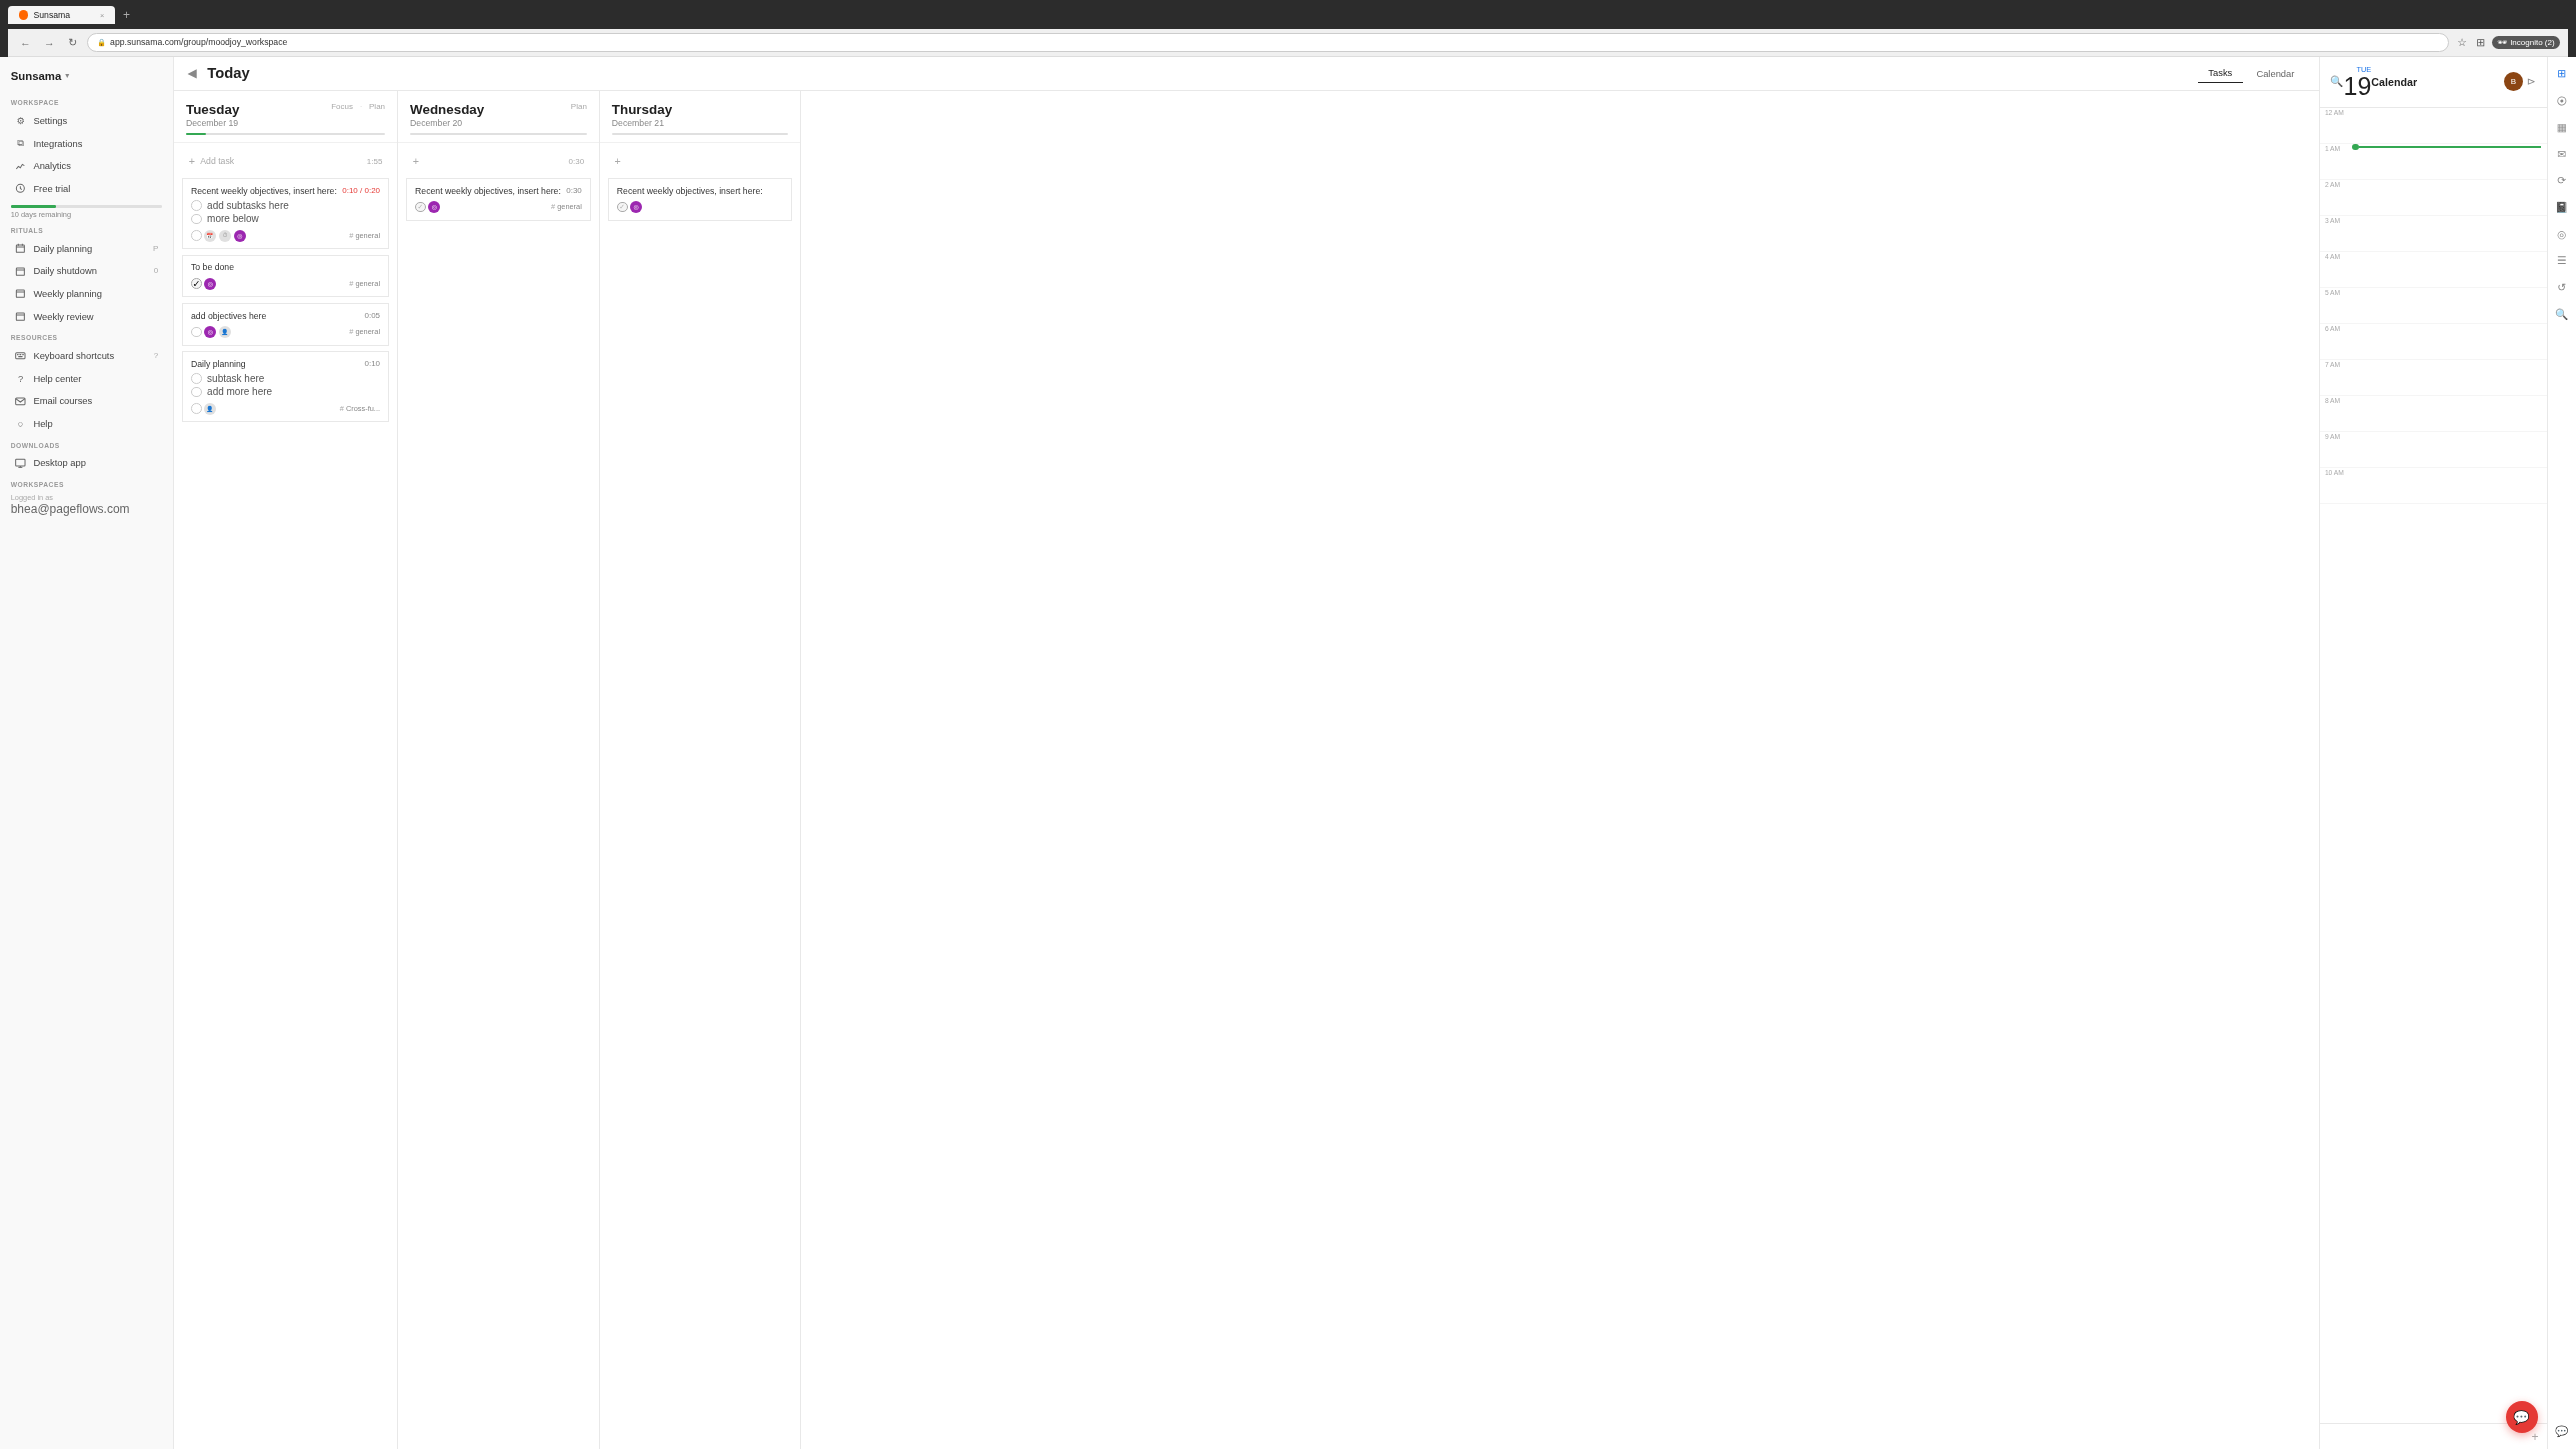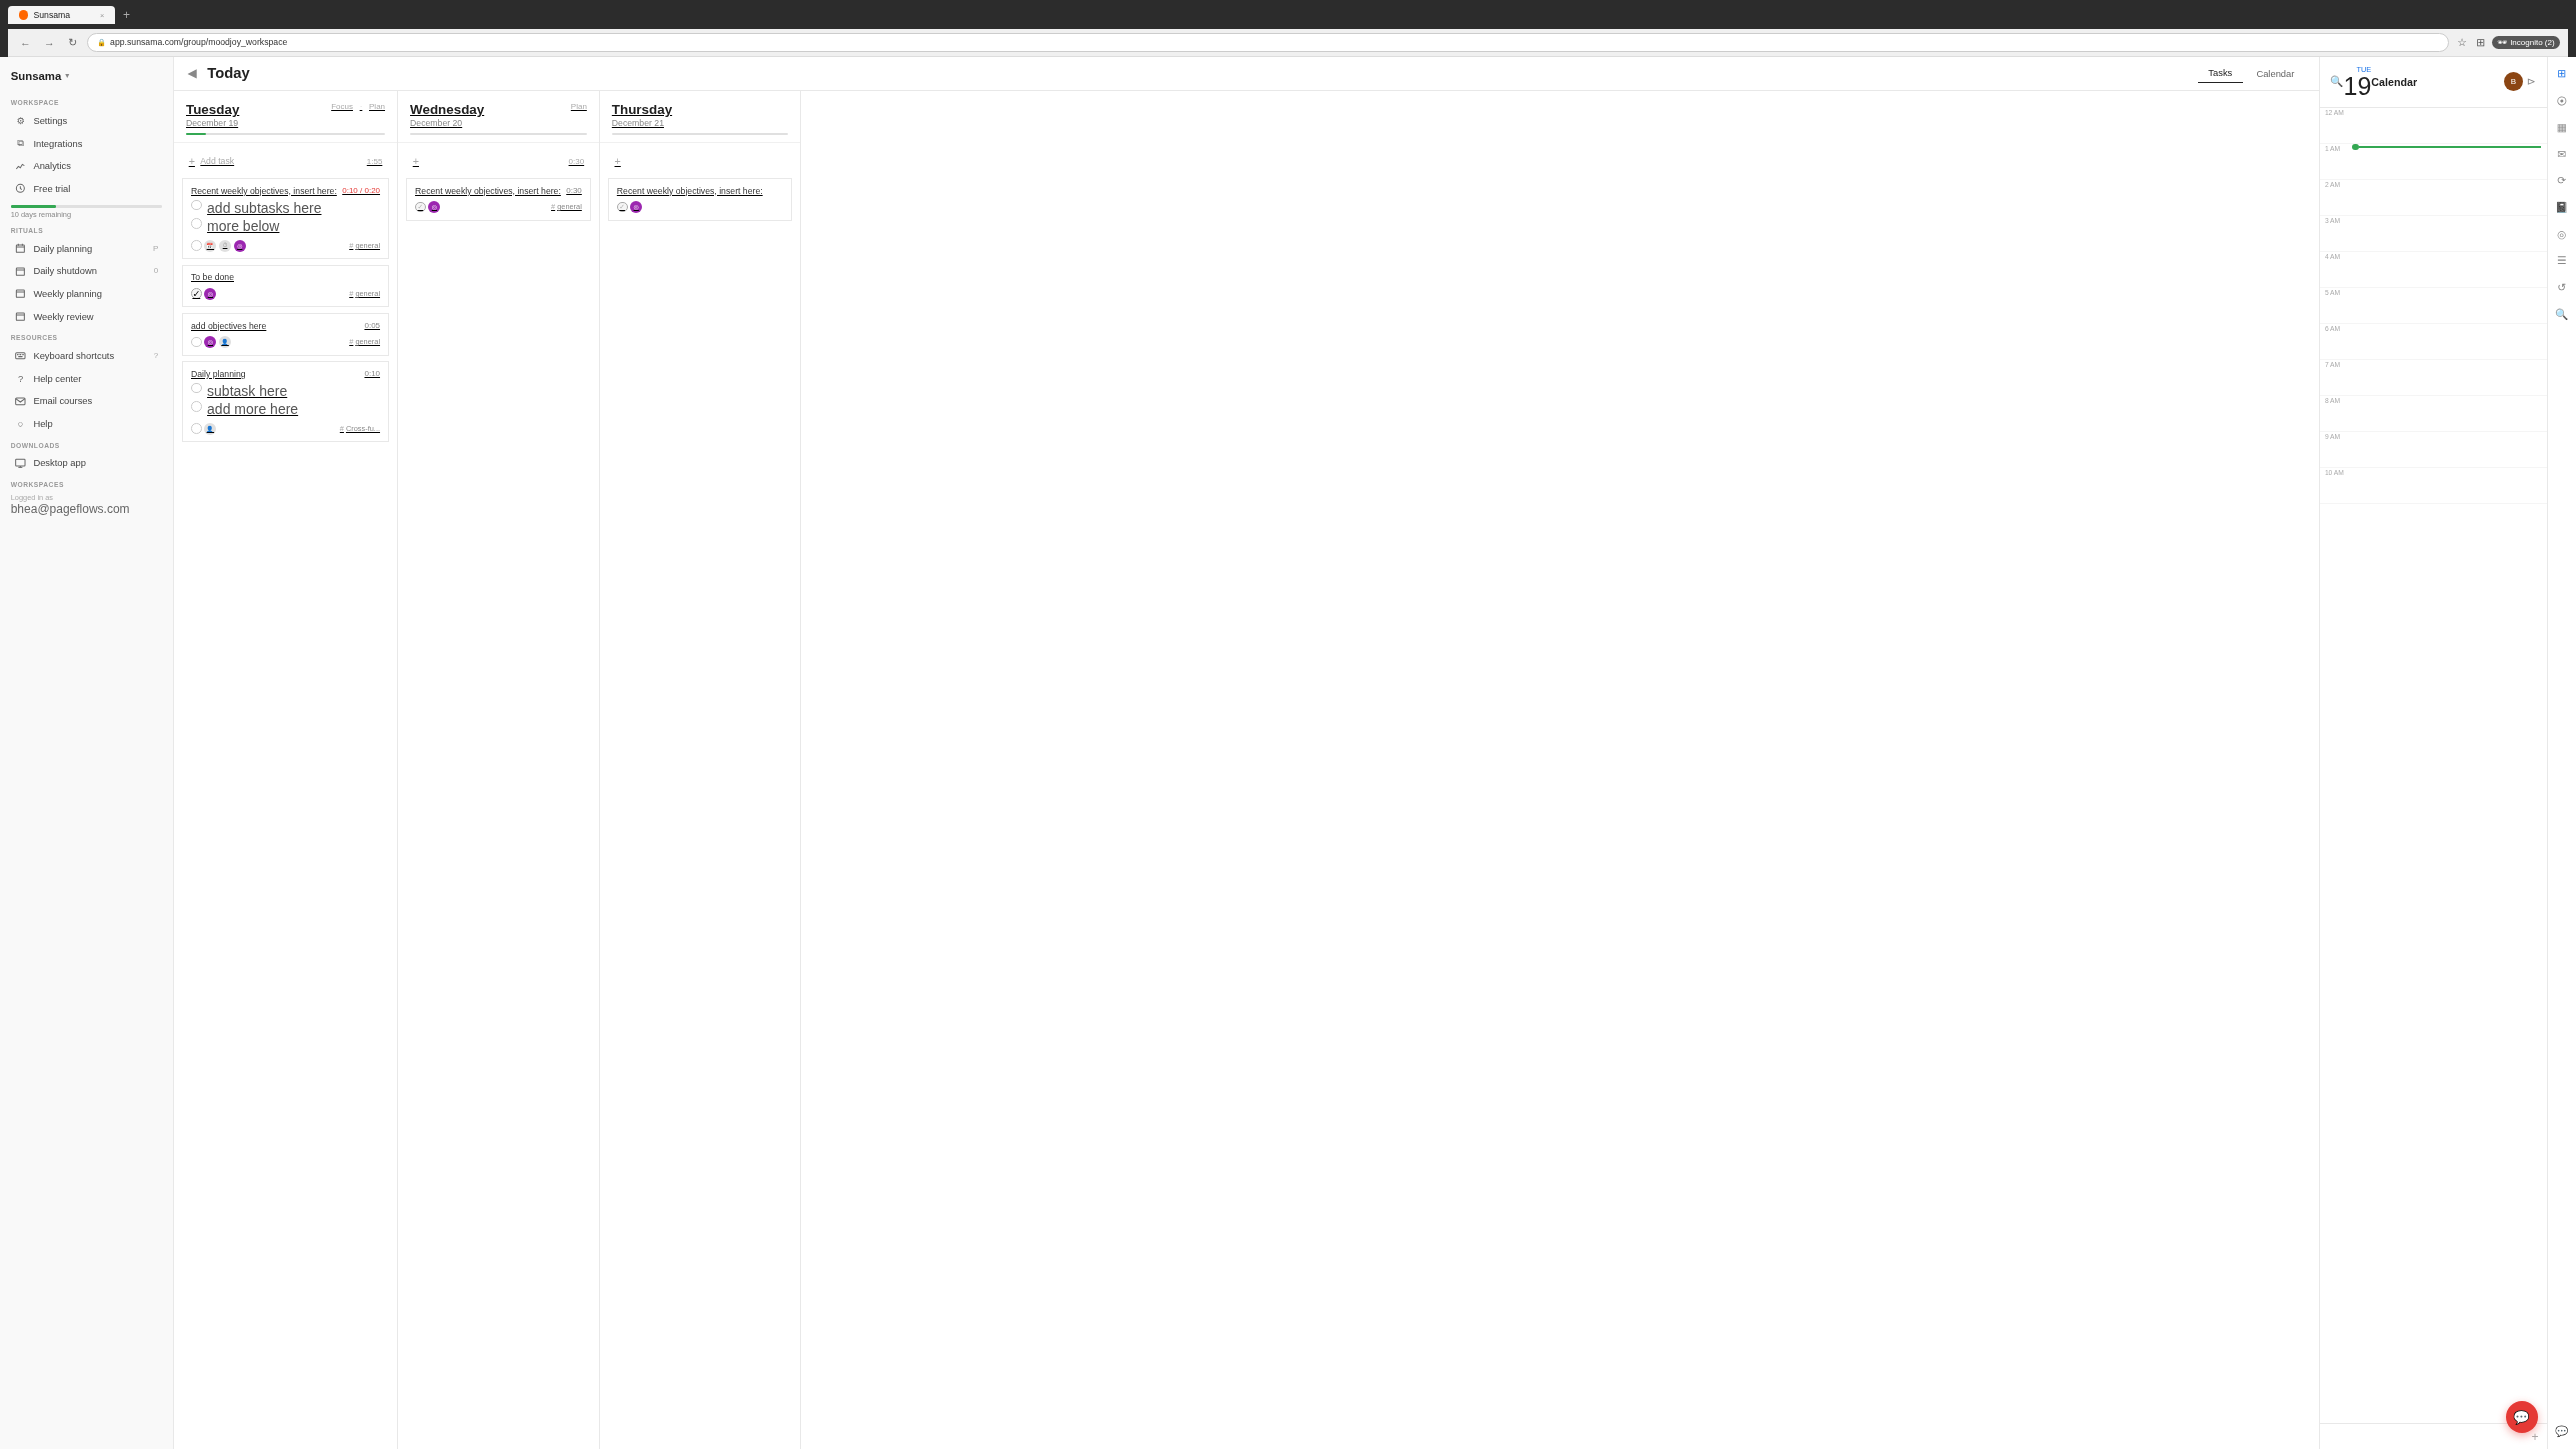--- a/index.html
+++ b/index.html
@@ -44,40 +44,40 @@
     
     .main { flex: 1; display: flex; flex-direction: column; overflow: hidden; }
     .main-header { display: flex; align-items: center; padding: 6.7px 13.4px; border-bottom: 0.7px solid #e8e8e8; background: white; gap: 10.7px; }
     .header-nav-btn { background: none; border: none; cursor: pointer; color: #888; font-size: 12px; }
     .header-tabs { margin-left: auto; display: flex; gap: 2.7px; }
     .header-tab { padding: 4px 10.7px; border-radius: 4px; cursor: pointer; font-size: 9.4px; color: #666; border: none; background: none; }
     .header-tab.active { color: #222; border-bottom: 1.3px solid #222; border-radius: 0; font-weight: 500; }
 
     
     .task-columns { display: flex; flex: 1; overflow-x: auto; }
-    .task-column { min-width: 201px; max-width: 228px; border-right: 0.7px solid #e8e8e8; display: flex; flex-direction: column; background: white; text-decoration: underline; }
+    .task-column { min-width: 201px; max-width: 228px; border-right: 0.7px solid #e8e8e8; display: flex; flex-direction: column; background: white; }
     .task-column-header { padding: 10.7px 12px 6.7px; border-bottom: 0.7px solid #f0f0f0; }
     .col-day { font-size: 13.4px; font-weight: 600; color: #222; }
     .col-date { font-size: 8.7px; color: #888; margin-top: 1.3px; }
     .col-actions { display: flex; gap: 6.7px; font-size: 8px; color: #aaa; margin-left: auto; align-items: flex-start; }
     .col-header-top { display: flex; align-items: flex-start; }
     .col-progress { height: 2px; background: #e0e0e0; border-radius: 1.3px; margin-top: 5.4px; }
     .col-progress-fill { height: 100%; background: #34a853; border-radius: 1.3px; }
     .col-body { flex: 1; overflow-y: auto; padding: 6.7px 8px; display: flex; flex-direction: column; gap: 5.4px; }
     .add-task-btn { display: flex; align-items: center; gap: 5.4px; padding: 5.4px 6.7px; color: #aaa; cursor: pointer; border-radius: 4px; font-size: 8.7px; }
     .add-task-time { margin-left: auto; color: #aaa; font-size: 8px; }
 
     
     .task-card { background: white; border: 0.7px solid #e8e8e8; border-radius: 0; padding: 6.7px 8px; cursor: pointer; }
     .task-card-header { display: flex; align-items: flex-start; justify-content: space-between; margin-bottom: 4px; }
     .task-card-title { font-size: 8.7px; color: #333; font-weight: 500; flex: 1; }
     .task-card-time { font-size: 8px; color: #888; white-space: nowrap; margin-left: 5.4px; }
     .task-card-time.red { color: #e53935; }
     .task-subtasks { display: flex; flex-direction: column; gap: 2.7px; margin: 4px 0; }
-    .task-subtask { display: flex; align-items: flex-start; gap: 5.4px; font-size: 14px; color: #555; }
+    .task-subtask { display: flex; align-items: flex-end; gap: 5.4px; font-size: 10px; color: #555; }
     .check-circle { width: 10.7px; height: 10.7px; border: 1px solid #ccc; border-radius: 50%; flex-shrink: 0; display: flex; align-items: center; justify-content: center; }
     .check-circle.checked { border-color: #aaa; background: #f5f5f5; }
     .task-card-footer { display: flex; align-items: center; gap: 4px; margin-top: 5.4px; }
     .task-tag { display: flex; align-items: center; gap: 2px; font-size: 7.4px; color: #888; margin-left: auto; }
     .task-tag-hash { color: #aaa; }
     .task-icon-row { display: flex; gap: 2.7px; align-items: center; }
     .task-icon { width: 12px; height: 12px; border-radius: 50%; display: flex; align-items: center; justify-content: center; font-size: 6.7px; }
     .icon-purple { background: #9c27b0; color: white; }
     .icon-gray { background: #e0e0e0; color: #888; }
 

